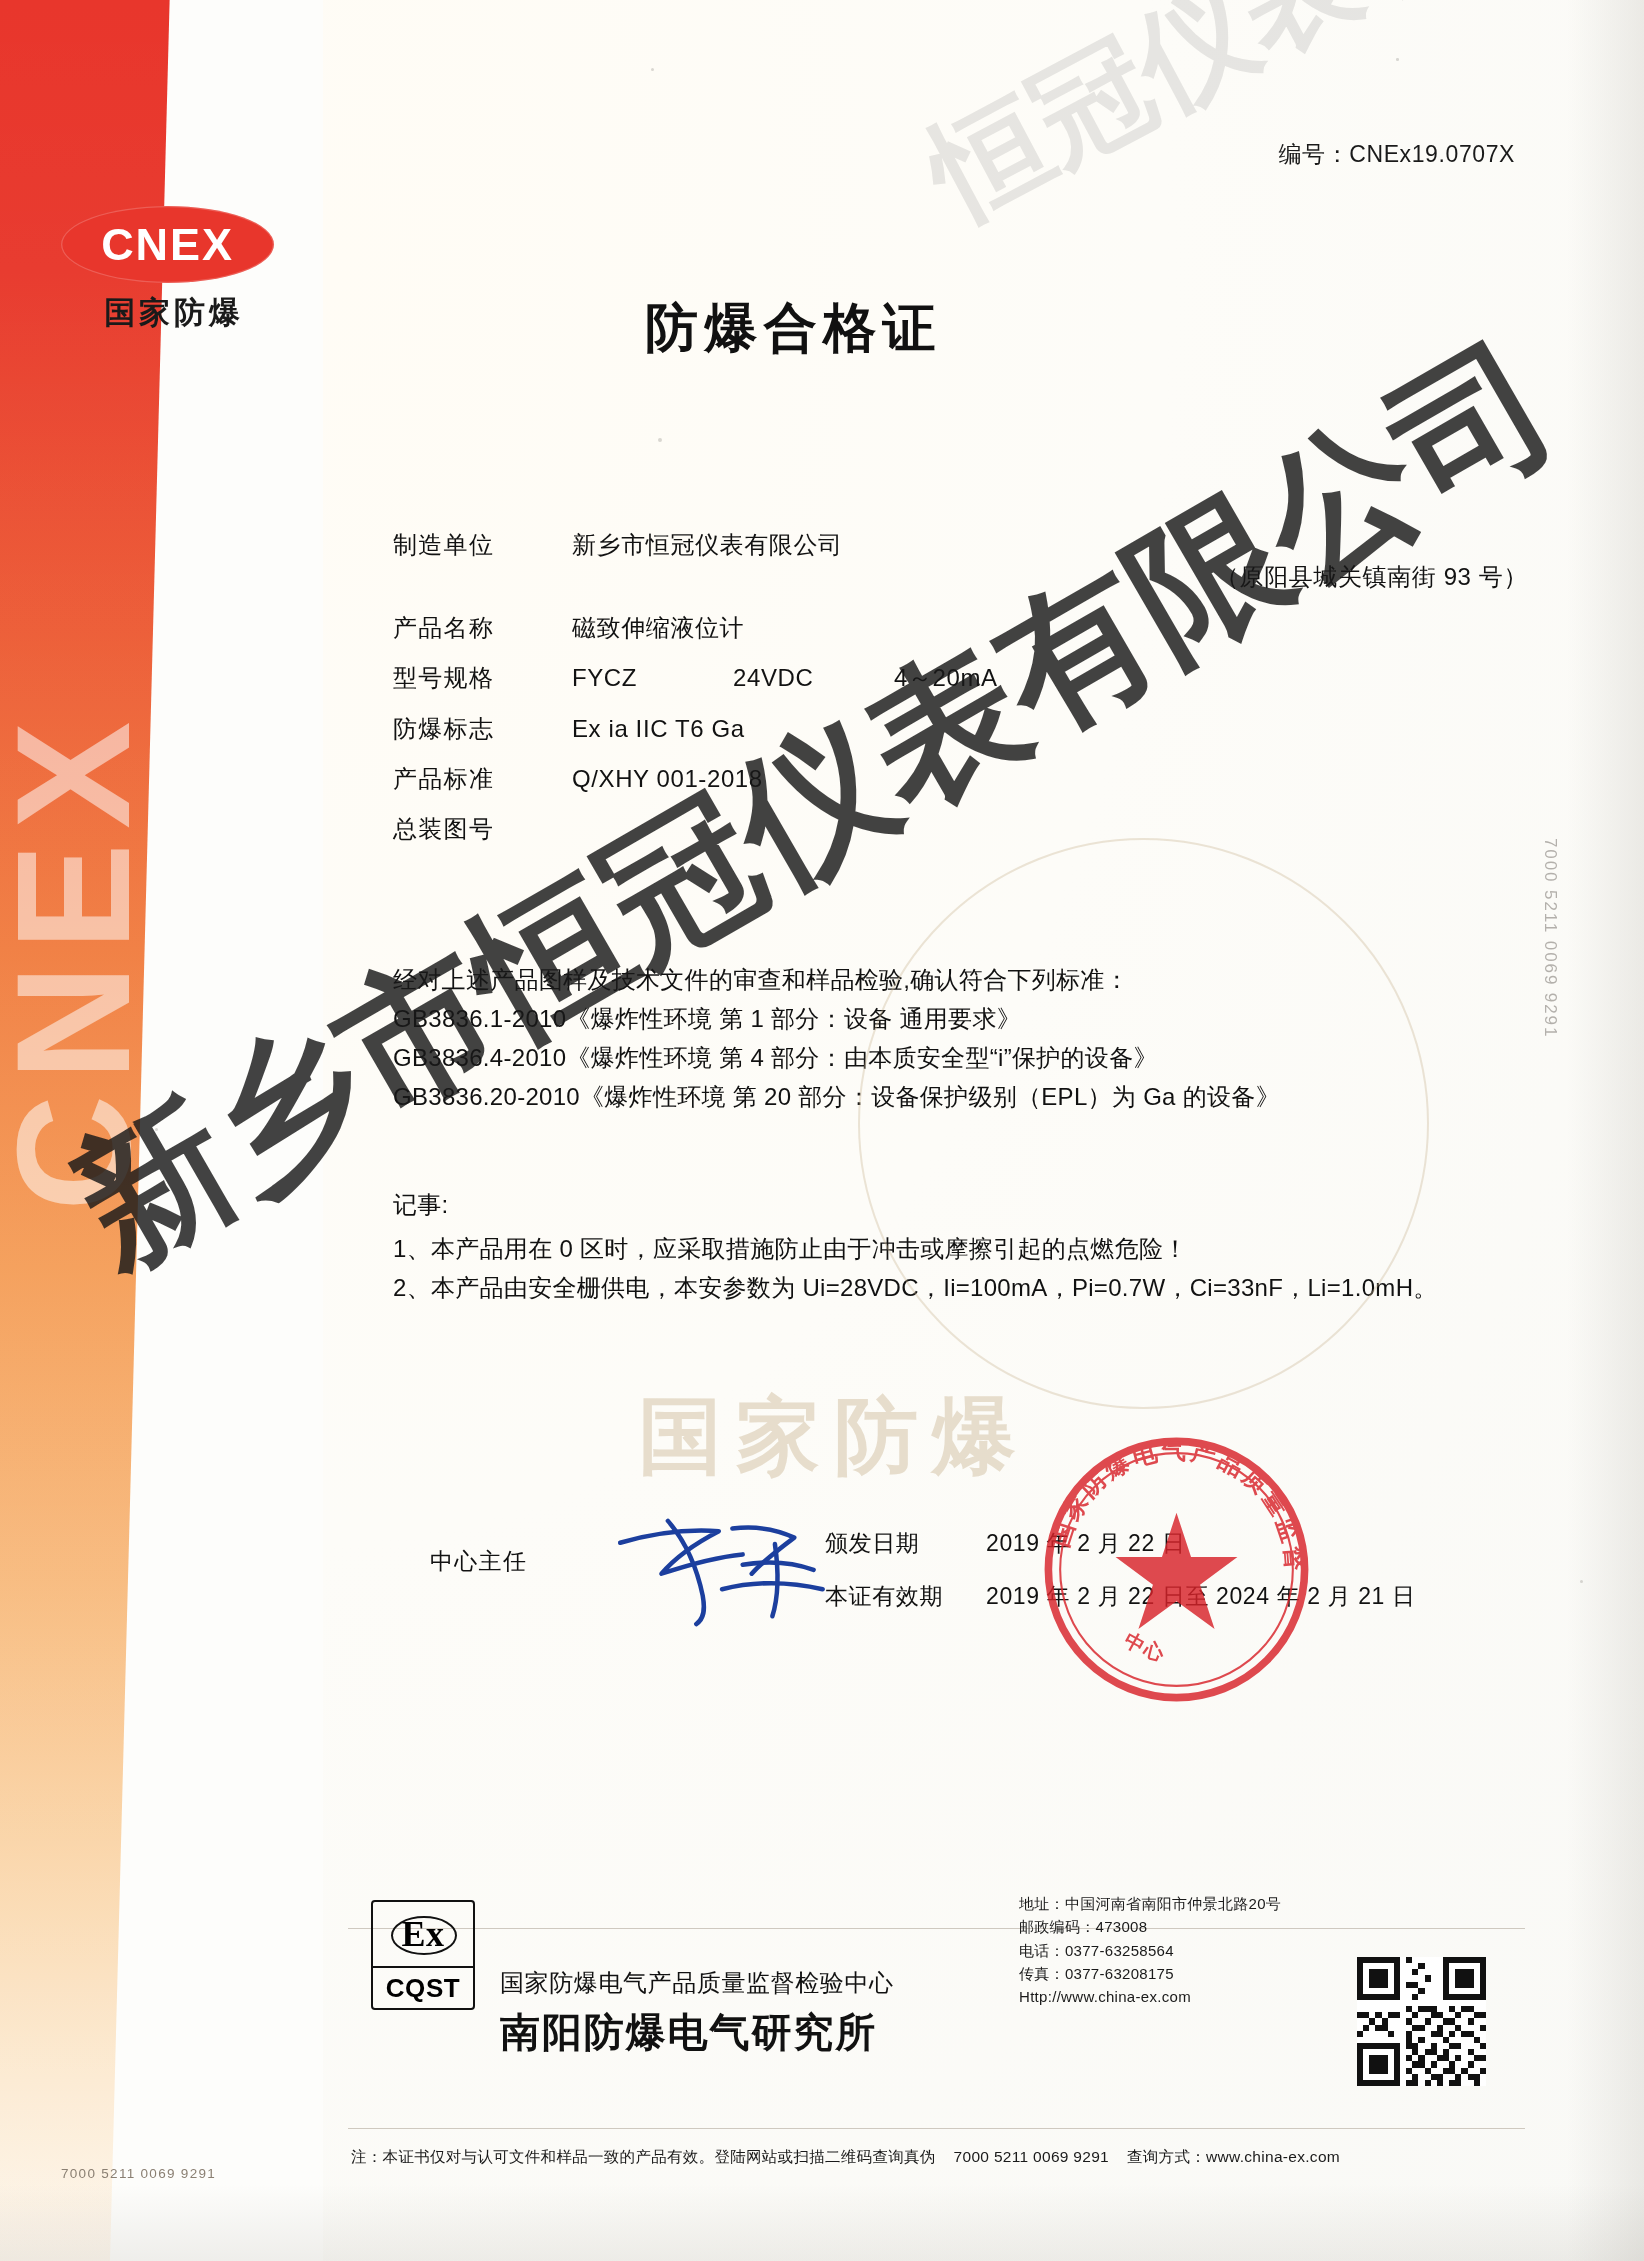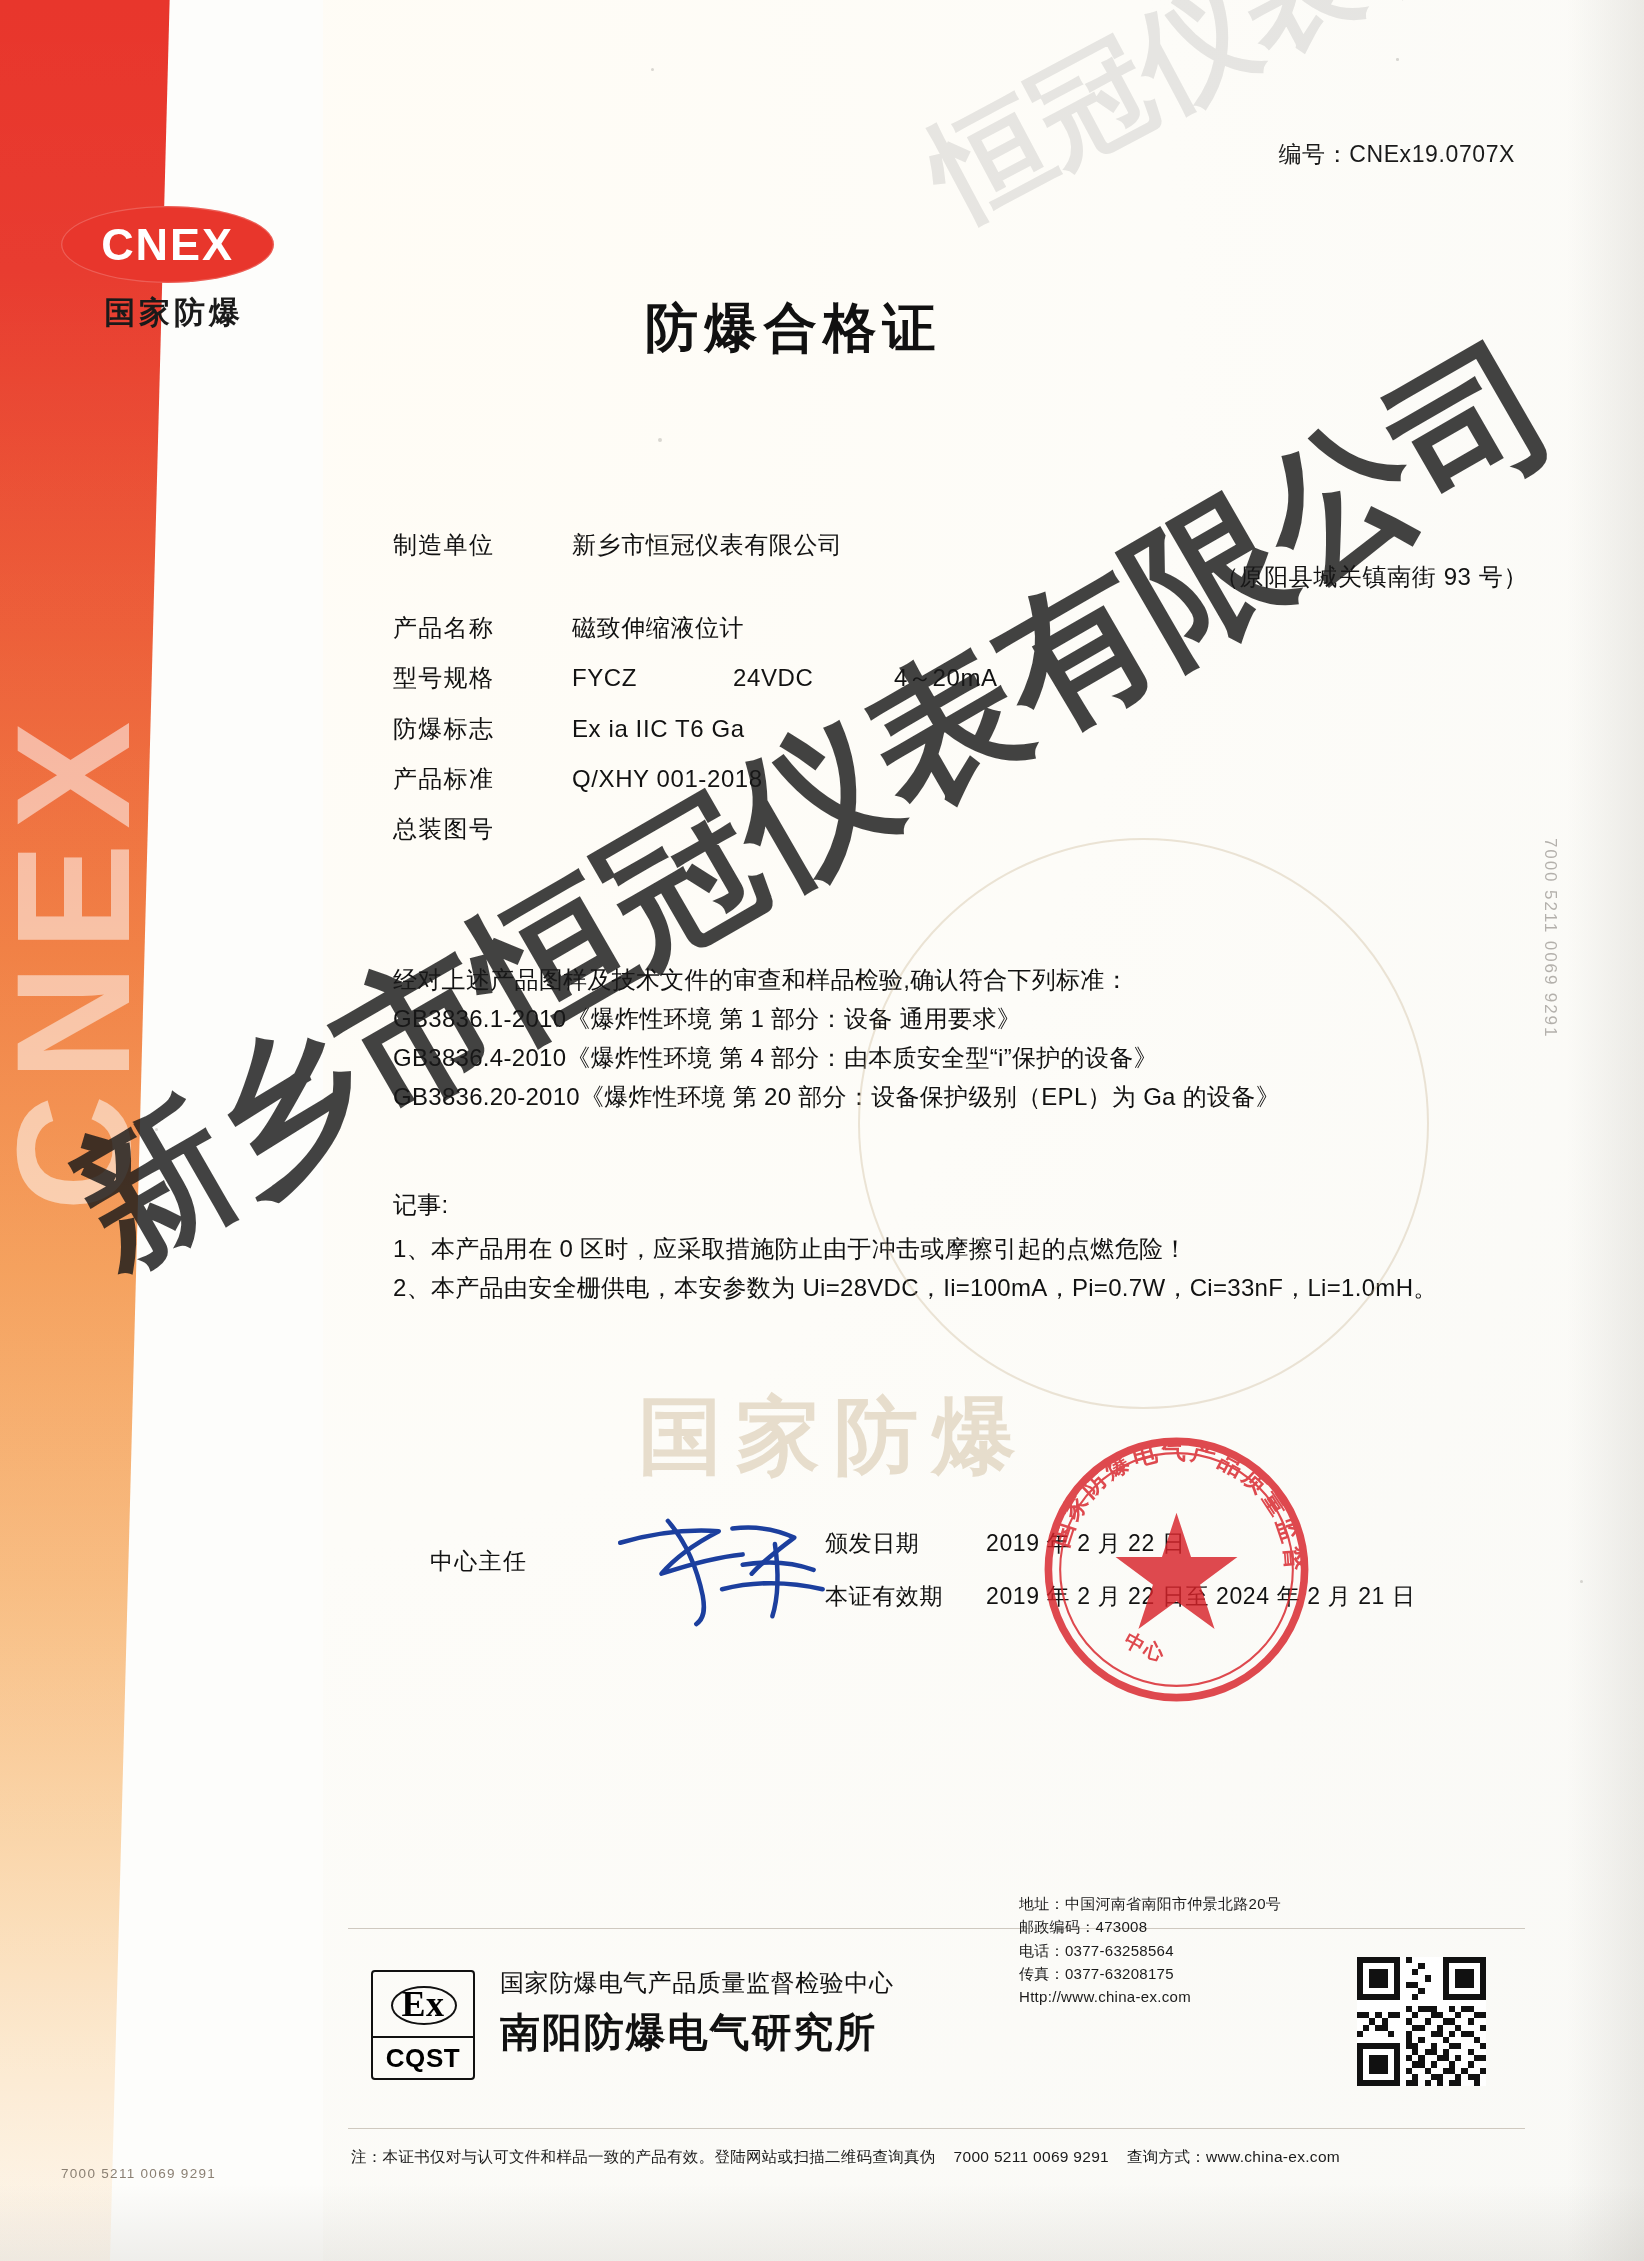--- a/index.html
+++ b/index.html
@@ -265,21 +265,21 @@
     position: absolute;
     left: 348px;
     right: 119px;
     top: 2128px;
     height: 1.3px;
     background: #cfc9c0;
   }
   .ex-badge {
     position: absolute;
     left: 371px;
-    top: 1970px;
+    top: 1900px;
     width: 100px;
     height: 106px;
     border: 2.6px solid #111;
     border-radius: 3.9px;
     display: flex;
     flex-direction: column;
   }
   .ex-badge .ex-top {
     flex: 1;
     display: flex;

